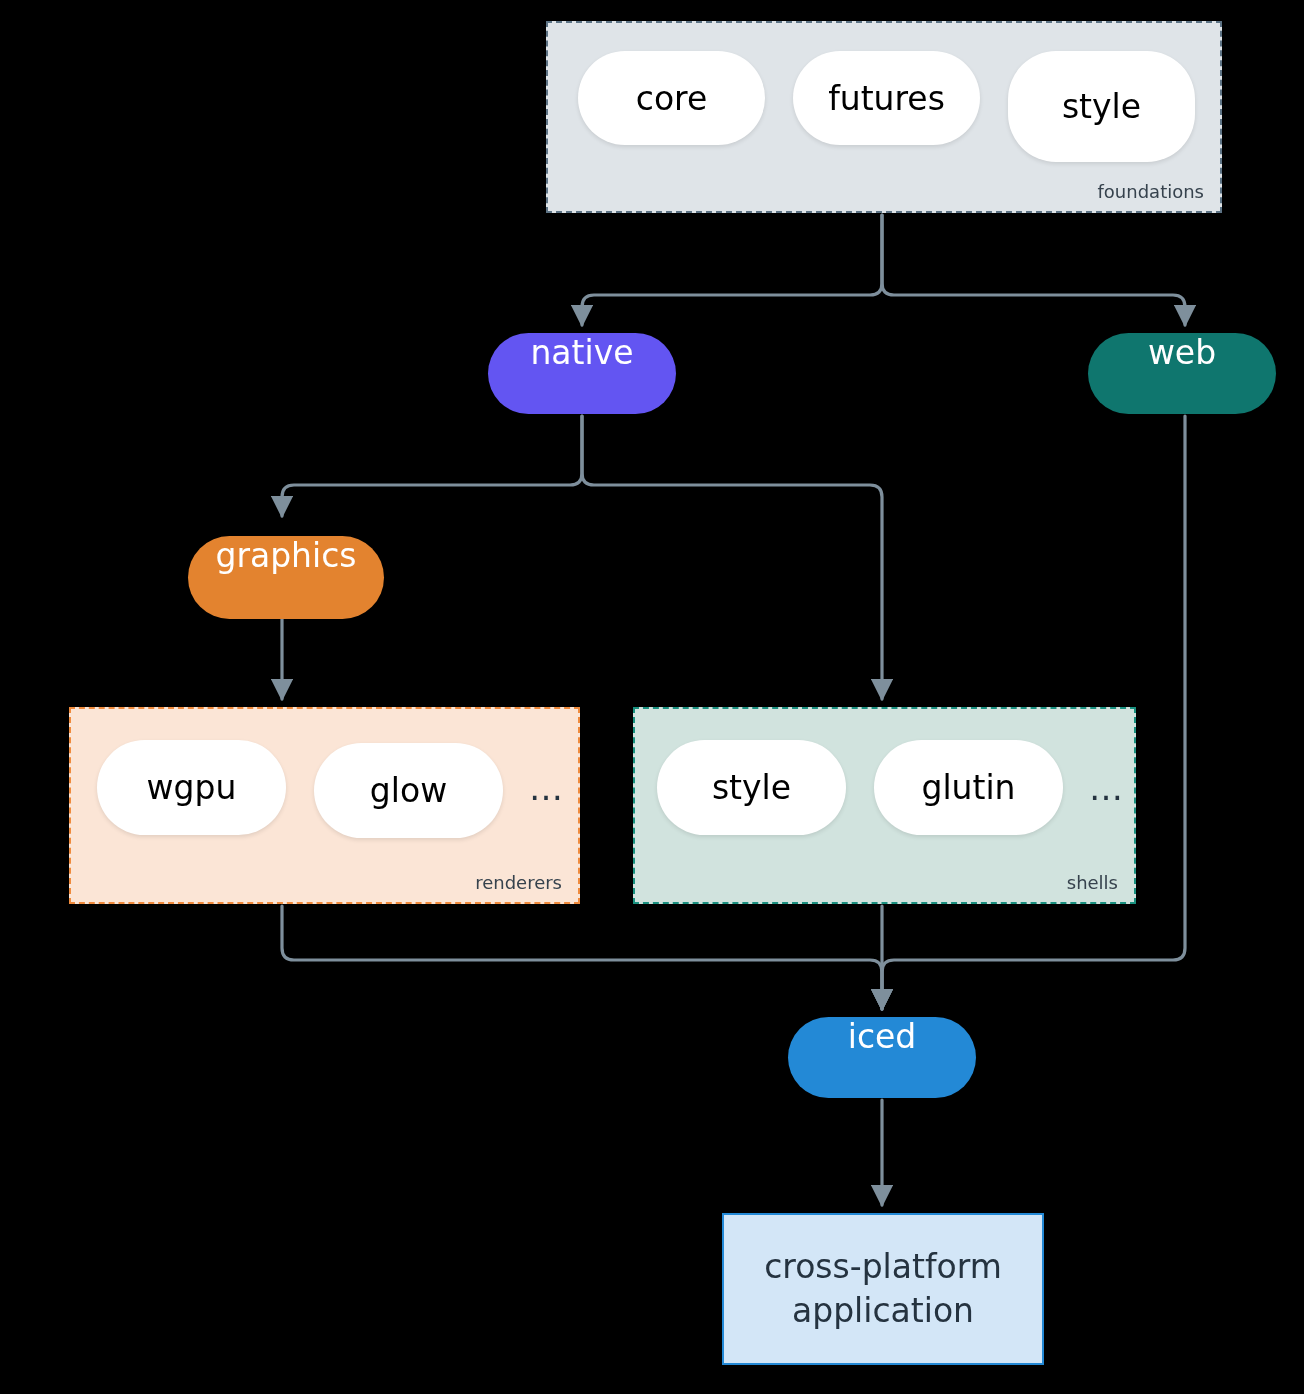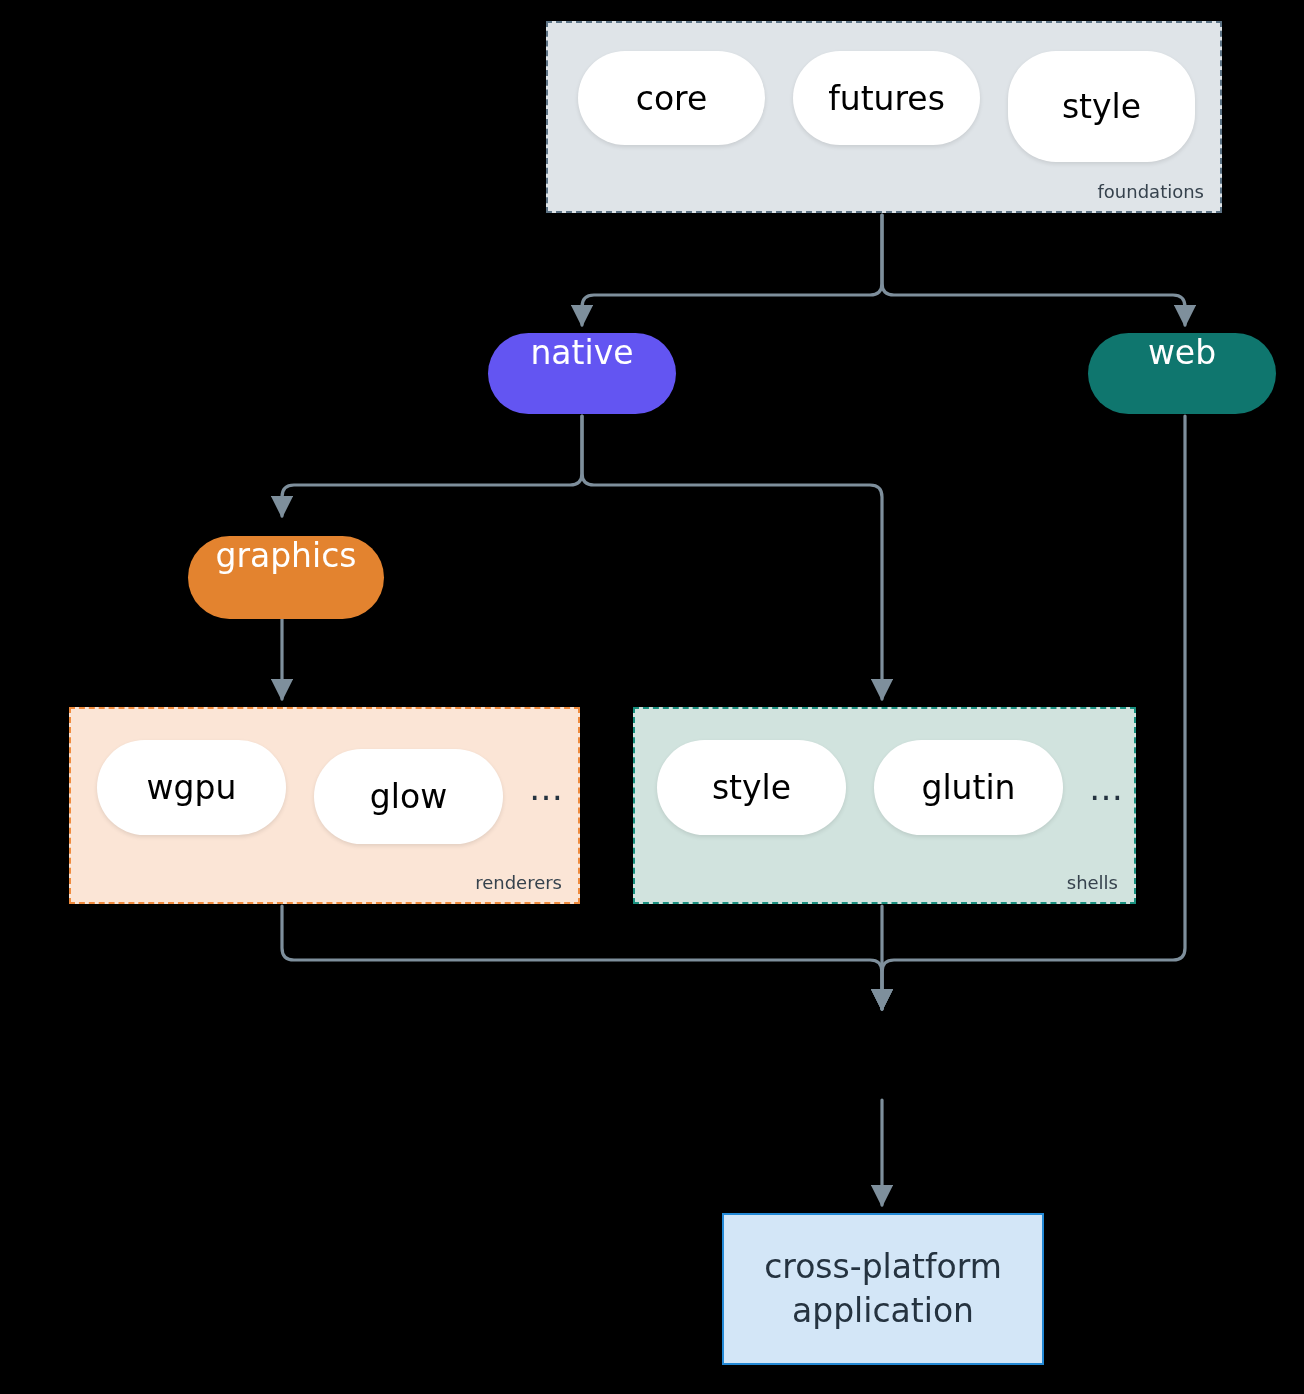--- a/index.html
+++ b/index.html
@@ -168,37 +168,40 @@
   </div>
 
   <div class="node-pill node-graphics">
     <span>graphics</span>
   </div>
 
   <div class="cluster cluster-renderers">
     <div class="leaf" style="left:26px; top:31px; width:189px; height:95px;">
       <span>wgpu</span>
     </div>
-    <div class="leaf" style="left:243px; top:40px; width:189px; height:95px;">
+    <div class="leaf" style="left:243px; top:34px; width:189px; height:95px;">
       <span>glow</span>
     </div>
     <div class="ellipsis" style="left:458px; top:62px;">…</div>
     <div class="cluster-label">renderers</div>
   </div>
 
   <div class="cluster cluster-shells">
     <div class="leaf" style="left:22px; top:31px; width:189px; height:95px;">
       <span>style</span>
     </div>
     <div class="leaf" style="left:239px; top:31px; width:189px; height:95px;">
       <span>glutin</span>
     </div>
     <div class="ellipsis" style="left:454px; top:62px;">…</div>
     <div class="cluster-label">shells</div>
   </div>
 
+  <div class="node-pill node-iced">
+    <span>iced</span>
+  </div>
 
   <div class="node-rect">
     <span>cross-platform</span>
     <span>application</span>
   </div>
 
 </div>
 
 </body></html>

